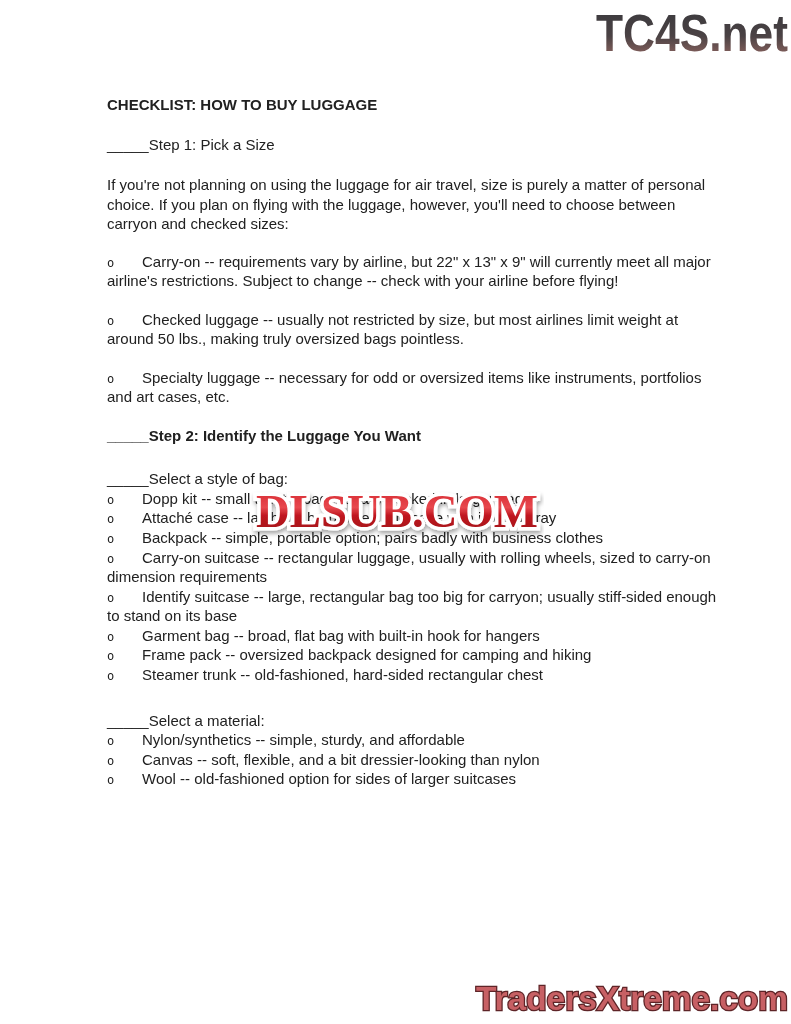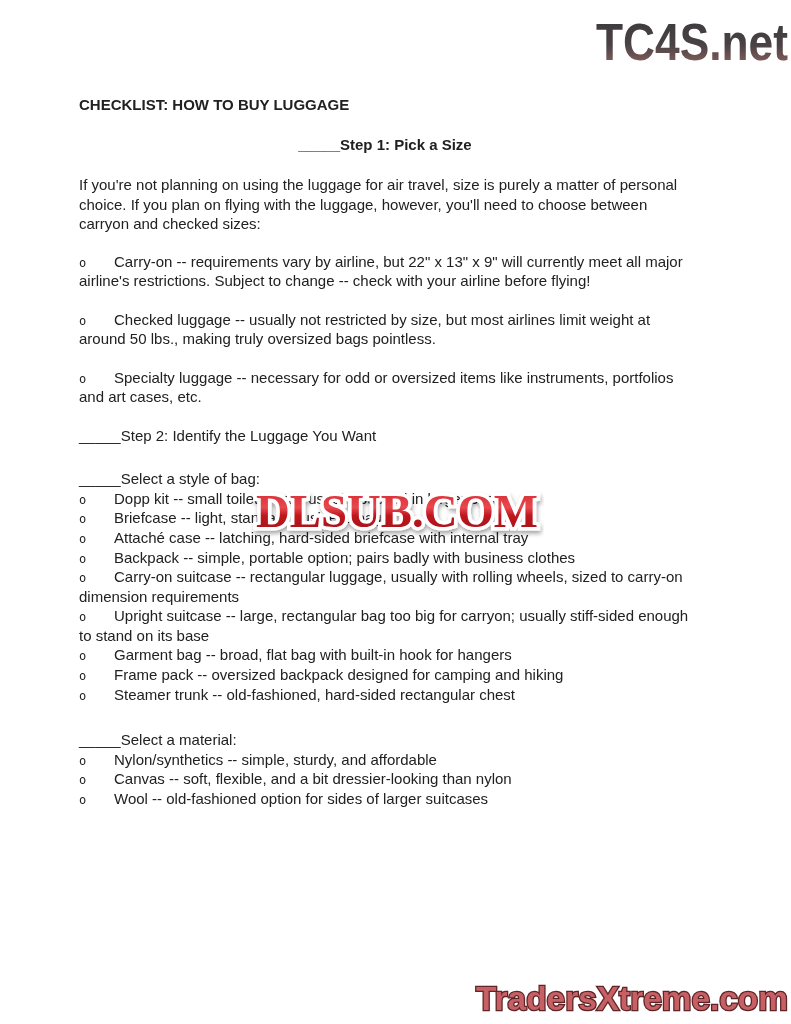--- a/index.html
+++ b/index.html
@@ -6,43 +6,43 @@
   body {
     width: 791px; height: 1024px;
     background: #ffffff;
     position: relative;
     overflow: hidden;
     font-family: "Liberation Sans", sans-serif;
     color: #212121;
   }
   .page-content {
     position: absolute;
-    left: 79px; top: 95px;
+    left: 107px; top: 95px;
     width: 612px;
     font-size: 15px;
     line-height: 1.3;
   }
   .page-content p { margin: 0; }
   .doc-title { font-weight: bold; margin: 0 0 20px 0 !important; }
-  .step-heading { font-weight: bold; margin: 0 0 21px 0 !important; text-align: center; }
-  .step-heading-2 { font-weight: normal; margin: 0 0 24px 0 !important; }
+  .step-heading { font-weight: normal; margin: 0 0 21px 0 !important; }
+  .step-heading-2 { font-weight: bold; margin: 0 0 24px 0 !important; }
   .para { margin: 0 0 18px 0 !important; }
   .italic { }
   .bullet { margin: 0 0 19px 0 !important; }
   .marker {
     display: inline-block;
     width: 35px;
     font-family: "DejaVu Sans Mono", monospace;
     font-size: 12px;
   }
   .list-block { margin: 0 0 26px 0 !important; }
   .list-block p { margin: 0; }
   .prefix { letter-spacing: 0; }
   .wm { position: absolute; pointer-events: none; }
-  .wm-top { left: 594px; top: 13px; }
+  .wm-top { left: 594px; top: 4px; }
   .wm-stamp { left: 250px; top: 478px; }
   .wm-bottom { left: 472px; top: 972px; }
 </style>
 </head>
 <body>
 
 <div class="wm wm-top">
   <svg width="196" height="60" viewBox="0 0 196 60">
     <defs>
       <linearGradient id="gradTop" x1="0" y1="0" x2="0" y2="1">
@@ -68,25 +68,24 @@
   <p class="bullet"><span class="marker">o</span><span>Checked luggage -- usually not restricted by size, but most airlines limit weight at around 50 lbs., making truly oversized bags pointless.</span></p>
 
   <p class="bullet"><span class="marker">o</span><span>Specialty luggage -- necessary for odd or oversized items like instruments, portfolios and art cases, etc.</span></p>
 
 
   <p class="step-heading-2"><span class="prefix">_____</span><span>Step 2: Identify the Luggage You Want</span></p>
 
   <div class="list-block">
     <p><span class="prefix">_____</span><span>Select a style of bag:</span></p>
     <p><span class="marker">o</span><span>Dopp kit -- small toiletry bag; usually packed in larger bags</span></p>
-    <p><span class="marker">o</span><span>Briefcase -- light, standard business bag</span></p>
     <p><span class="marker">o</span><span>Attaché case -- latching, hard-sided briefcase with internal tray</span></p>
     <p><span class="marker">o</span><span>Backpack -- simple, portable option; pairs badly with business clothes</span></p>
     <p><span class="marker">o</span><span>Carry-on suitcase -- rectangular luggage, usually with rolling wheels, sized to carry-on dimension requirements</span></p>
-    <p><span class="marker">o</span><span>Upright suitcase -- large, rectangular bag too big for carryon; usually stiff-sided enough to stand on its base</span></p>
+    <p><span class="marker">o</span><span>Identify suitcase -- large, rectangular bag too big for carryon; usually stiff-sided enough to stand on its base</span></p>
     <p><span class="marker">o</span><span>Garment bag -- broad, flat bag with built-in hook for hangers</span></p>
     <p><span class="marker">o</span><span>Frame pack -- oversized backpack designed for camping and hiking</span></p>
     <p><span class="marker">o</span><span>Steamer trunk -- old-fashioned, hard-sided rectangular chest</span></p>
   </div>
 
   <div class="list-block">
     <p><span class="prefix">_____</span><span>Select a material:</span></p>
     <p><span class="marker">o</span><span>Nylon/synthetics -- simple, sturdy, and affordable</span></p>
     <p><span class="marker">o</span><span>Canvas -- soft, flexible, and a bit dressier-looking than nylon</span></p>
     <p><span class="marker">o</span><span>Wool -- old-fashioned option for sides of larger suitcases</span></p>

